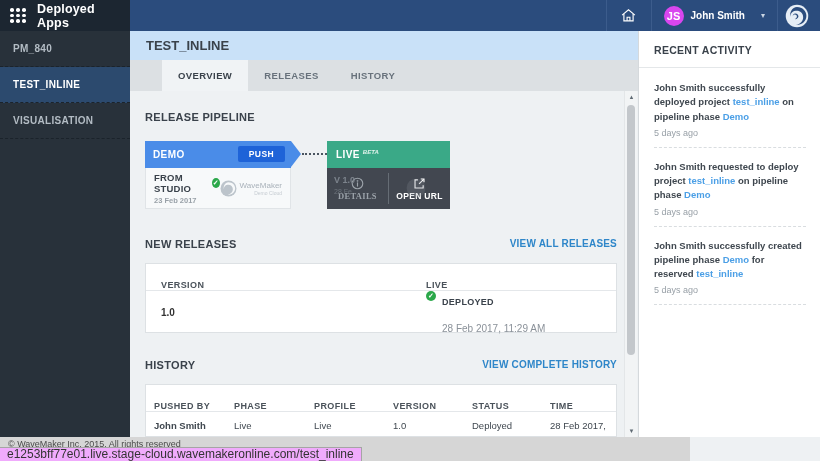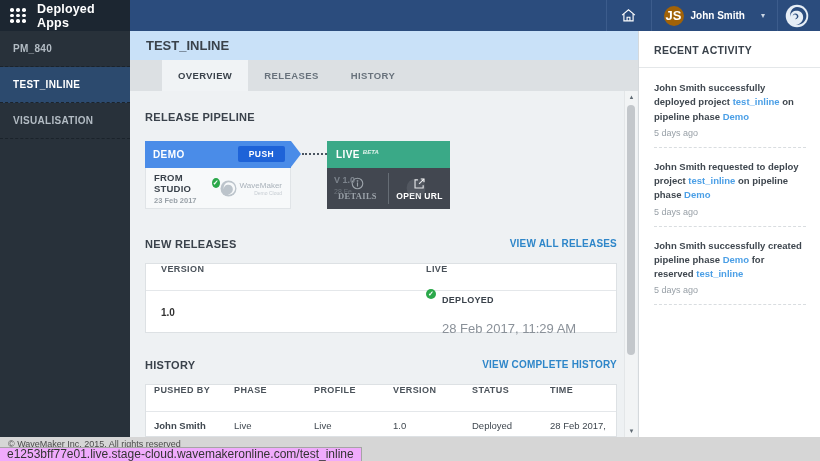--- a/index.html
+++ b/index.html
@@ -9,21 +9,21 @@
   
   .topbar { position:absolute; left:0; top:0; width:820px; height:31px; background:#2B4C7D; display:flex; }
   .brand { width:130px; height:31px; background:#1C2631; display:flex; align-items:center; padding-left:10px; }
   .grid-icon { display:grid; grid-template-columns:repeat(3,4px); grid-gap:2px; margin-right:11px; }
   .grid-icon span { width:3.5px; height:3.5px; background:#fff; border-radius:50%; }
   .brand-title { color:#fff; font-size:12.5px; font-weight:bold; letter-spacing:.2px; }
   .topbar-right { flex:1; display:flex; align-items:center; justify-content:flex-end; padding-right:4px; }
   .tb-divider { width:1px; height:31px; background:#3C5C8C; }
   .home-btn { width:44px; height:31px; display:flex; align-items:center; justify-content:center; }
   .user-box { display:flex; align-items:center; height:31px; padding:0 12px 0 12px; }
-  .avatar { width:20px; height:20px; border-radius:50%; background:#a16207; color:#fff; font-size:13px; font-weight:bold; display:flex; align-items:center; justify-content:center; margin-right:7px; }
+  .avatar { width:20px; height:20px; border-radius:50%; background:#d946ef; color:#fff; font-size:11px; font-weight:bold; display:flex; align-items:center; justify-content:center; margin-right:7px; }
   .user-name { color:#fff; font-size:10px; font-weight:bold; margin-right:16px; }
   .caret { color:#C9D4E2; font-size:8px; }
   .logo-box { width:38px; height:31px; display:flex; align-items:center; justify-content:center; }
 
   
   .sidebar { position:absolute; left:0; top:31px; width:130px; height:406px; background:#28313A; }
   .side-item { height:36px; display:flex; align-items:center; padding-left:13px; font-size:10px; font-weight:bold; color:#B3BCC4; border-bottom:1px dashed #1B232B; cursor:pointer; letter-spacing:.3px; }
   .side-item.active { background:#2C4A6E; color:#fff; }
 
   
@@ -65,31 +65,31 @@
   .live-date { font-size:7px; color:#6D747C; margin-top:3px; }
   .live-half { flex:1; display:flex; flex-direction:column; align-items:center; justify-content:center; cursor:pointer; }
   .live-sep { width:1px; background:#666D75; margin:5px 0; }
   .live-btn-label { font-size:8.5px; font-weight:bold; letter-spacing:.3px; margin-top:1px; }
   .details-label { color:#9BA2A9;font-family:Liberation Serif, serif; }
   .openurl-label { color:#fff; }
   .ghost-swirl { position:absolute; right:24px; top:10px; opacity:.22; }
 
   
   .card-table { position:absolute; left:15px; width:472px; background:#fff; border:1px solid #DDE1E4; }
-  .t-head { display:flex; height:27px; align-items:flex-start; border-bottom:1px solid #E4E7EA; }
+  .t-head { display:flex; height:27px; align-items:flex-end; border-bottom:1px solid #E4E7EA; }
   .t-head .th { font-size:9px; font-weight:bold; color:#4A525A; letter-spacing:.4px; }
   .rel-table { top:172px; height:70px; }
   .rel-row { display:flex; height:42px; align-items:center; }
   .col-version { width:280px; padding-left:15px; }
   .col-live { flex:1; padding-left:0; }
   .rel-version { font-size:10px; color:#333; font-weight:bold; }
   .dep-wrap { display:flex; align-items:flex-start; }
   .dep-text { margin-left:6px; }
   .dep-status { font-size:9px; font-weight:bold; color:#3A424B; letter-spacing:.3px; }
-  .dep-time { font-size:13px; color:#8A9199; margin-top:14px; }
+  .dep-time { font-size:10px; color:#8A9199; margin-top:14px; }
 
   .his-table { top:293px; height:53px; }
   .his-head .th, .his-row .td { padding-left:8px; }
   .hc0{width:80px;} .hc1{width:80px;} .hc2{width:79px;} .hc3{width:79px;} .hc4{width:78px;} .hc5{flex:1;}
   .his-row { display:flex; height:26px; align-items:center; }
   .his-row .td { font-size:9.5px; color:#3F474F; }
   .td-strong { font-weight:bold; }
   .td-link { color:#2E86C9; cursor:pointer; }
 
   
@@ -101,21 +101,21 @@
   
   .activity { position:absolute; left:638px; top:31px; width:182px; height:406px; background:#fff; border-left:1px solid #D5D9DC; padding:13px 14px 0 15px; }
   .act-title { font-size:10.5px; font-weight:bold; color:#3A424B; letter-spacing:.3px; }
   .act-rule { border:0; border-top:1px solid #E4E7E9; margin:11px -14px 10px -15px; }
   .act-item { padding:3px 0 9px 0; border-bottom:1px dashed #D9DDE0; margin-bottom:9px; }
   .act-text { font-size:9.5px; line-height:1.5; color:#3F474F; font-weight:bold; }
   .act-link { color:#4B9FE6; cursor:pointer; }
   .act-time { font-size:9px; color:#98A0A7; margin-top:4px; }
 
   
-  .footer-band { position:absolute; left:0; top:437px; width:820px; height:24px; background:#D6D6D6; }
+  .footer-band { position:absolute; left:0; top:437px; width:690px; height:24px; background:#D6D6D6; }
   .copyright { position:absolute; left:8px; top:2px; font-size:9px; color:#4A4A4A; }
   .status-tip { position:absolute; left:0; bottom:0; height:14px; background:#f0abfc; border:1px solid #A5A5A5; border-left:0; border-bottom:0; font-size:12px; color:#333; line-height:13px; padding:0 7px; white-space:nowrap; }
 
   svg { display:block; }
 </style>
 </head>
 <body>
 
 <div class="topbar">
   <div class="brand">

